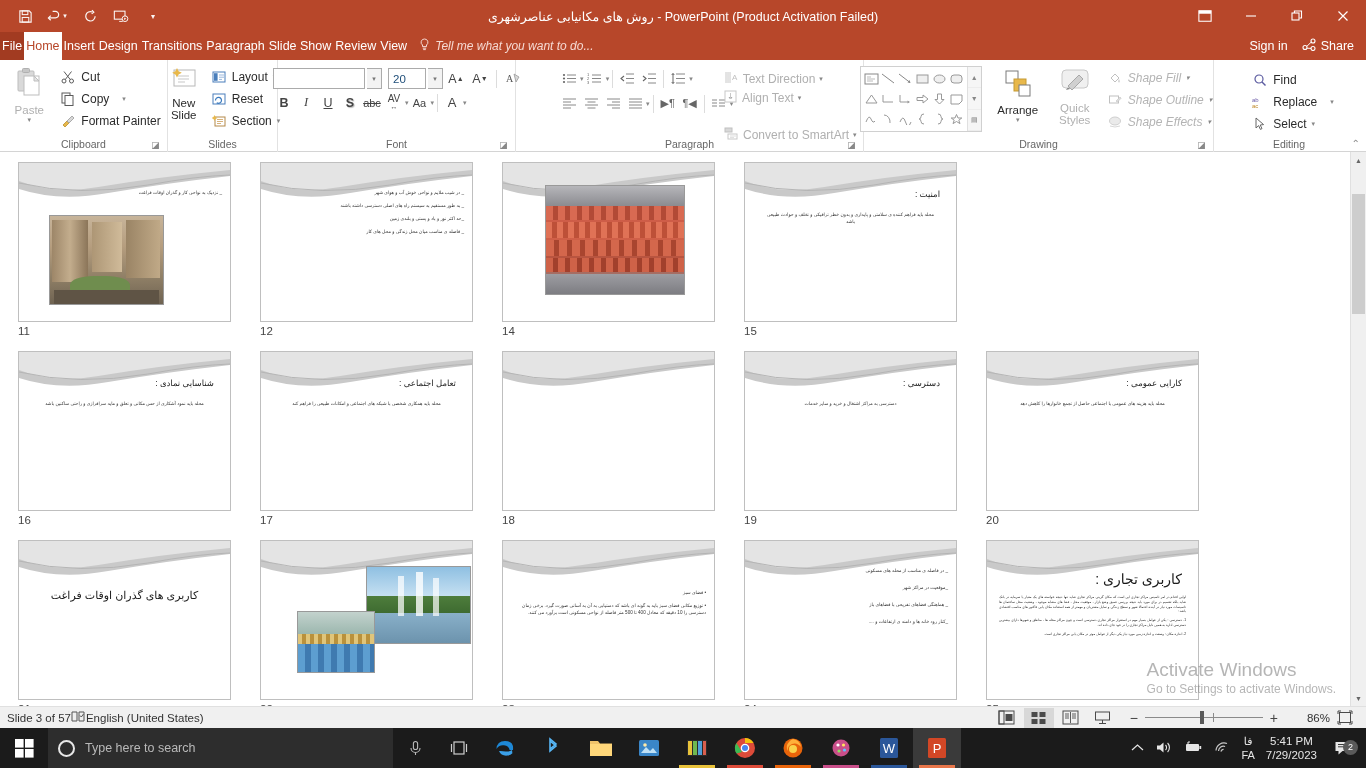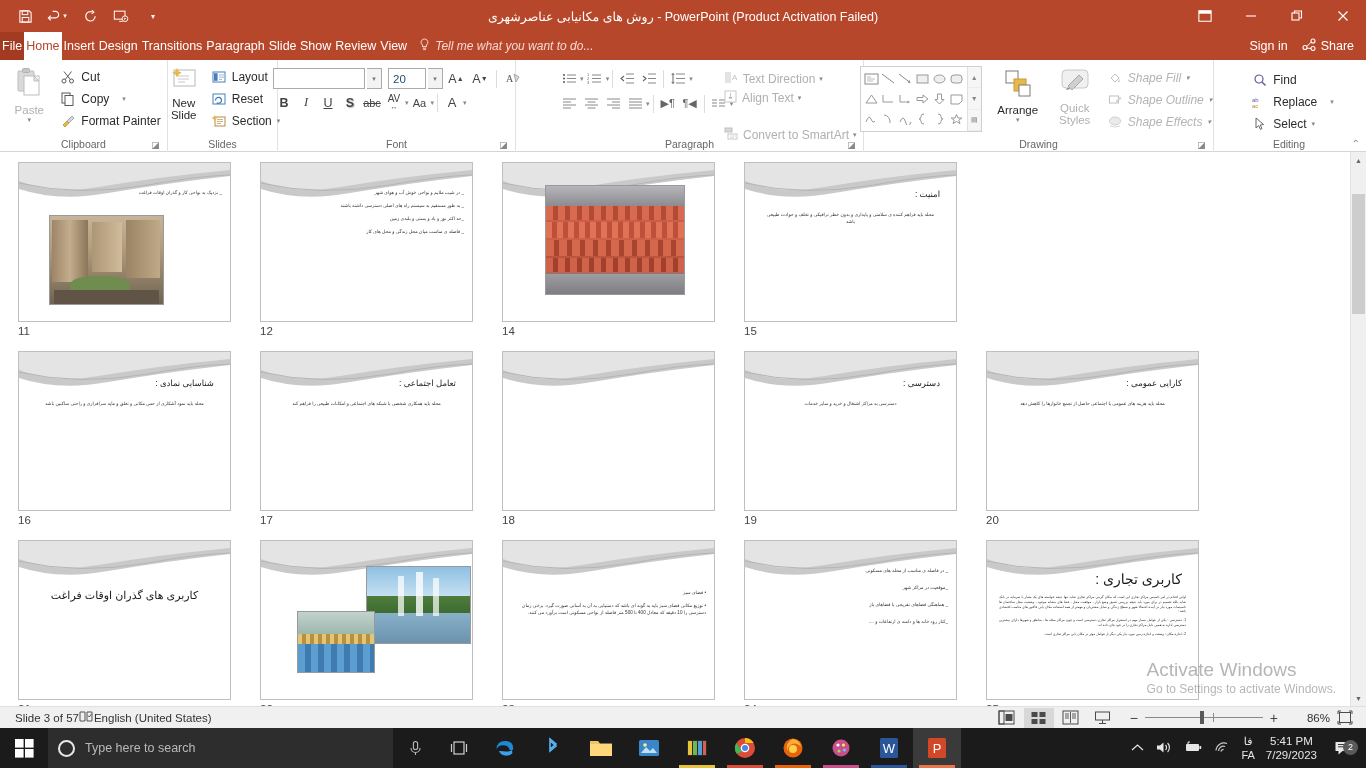--- a/index.html
+++ b/index.html
@@ -196,21 +196,21 @@
     position: absolute; left: 1px; right: 1px; top: 42px; height: 120px;
     background: #cdcdcd;
   }
 
   
   .statusbar {
     position: absolute; left: 0; right: 0; bottom: 40px; height: 22px;
     background: #f0f0f0; border-top: 1px solid #e0e0e0;
     display: flex; align-items: center; font-size: 11.5px; color: #333;
   }
-  .sb-left { display: flex; align-items: center; gap: 0; padding-left: 15px; }
+  .sb-left { display: flex; align-items: center; gap: 0; padding-left: 7px; }
   .sb-right { margin-left: auto; display: flex; align-items: center; padding-right: 8px; gap: 2px; }
   .viewbtn {
     width: 30px; height: 20px; display: flex; align-items: center; justify-content: center;
     color: #444;
   }
   .viewbtn.active { background: #d8d8d8; }
   .zoomslider { display: flex; align-items: center; gap: 7px; padding: 0 10px; }
   .zs-track { width: 118px; height: 1px; background: #8a8a8a; position: relative; }
   .zs-knob {
     position: absolute; left: 55px; top: -6px; width: 4px; height: 13px; background: #5a5a5a;

